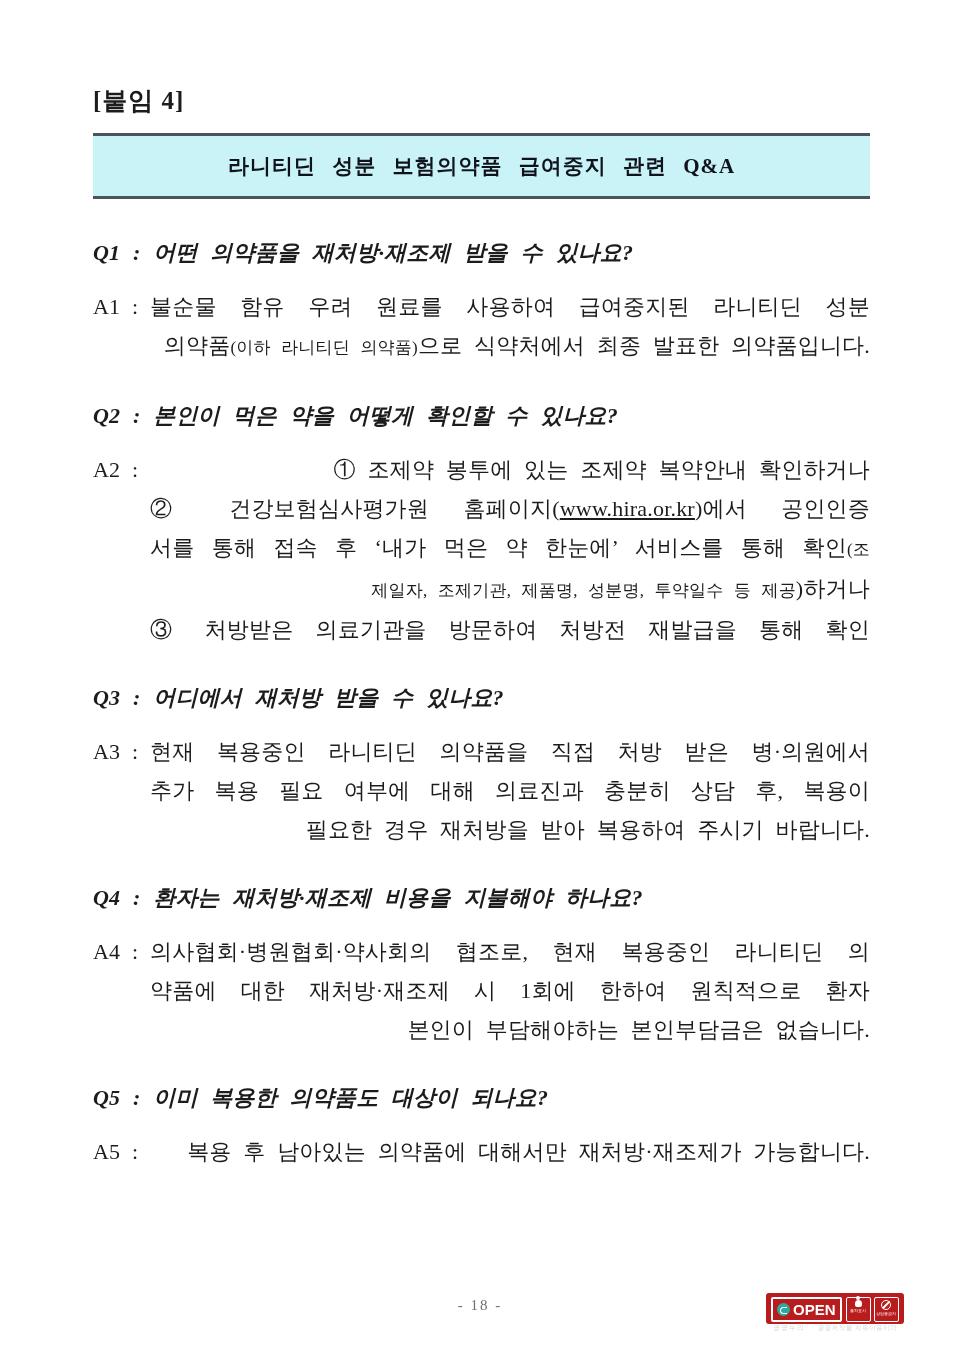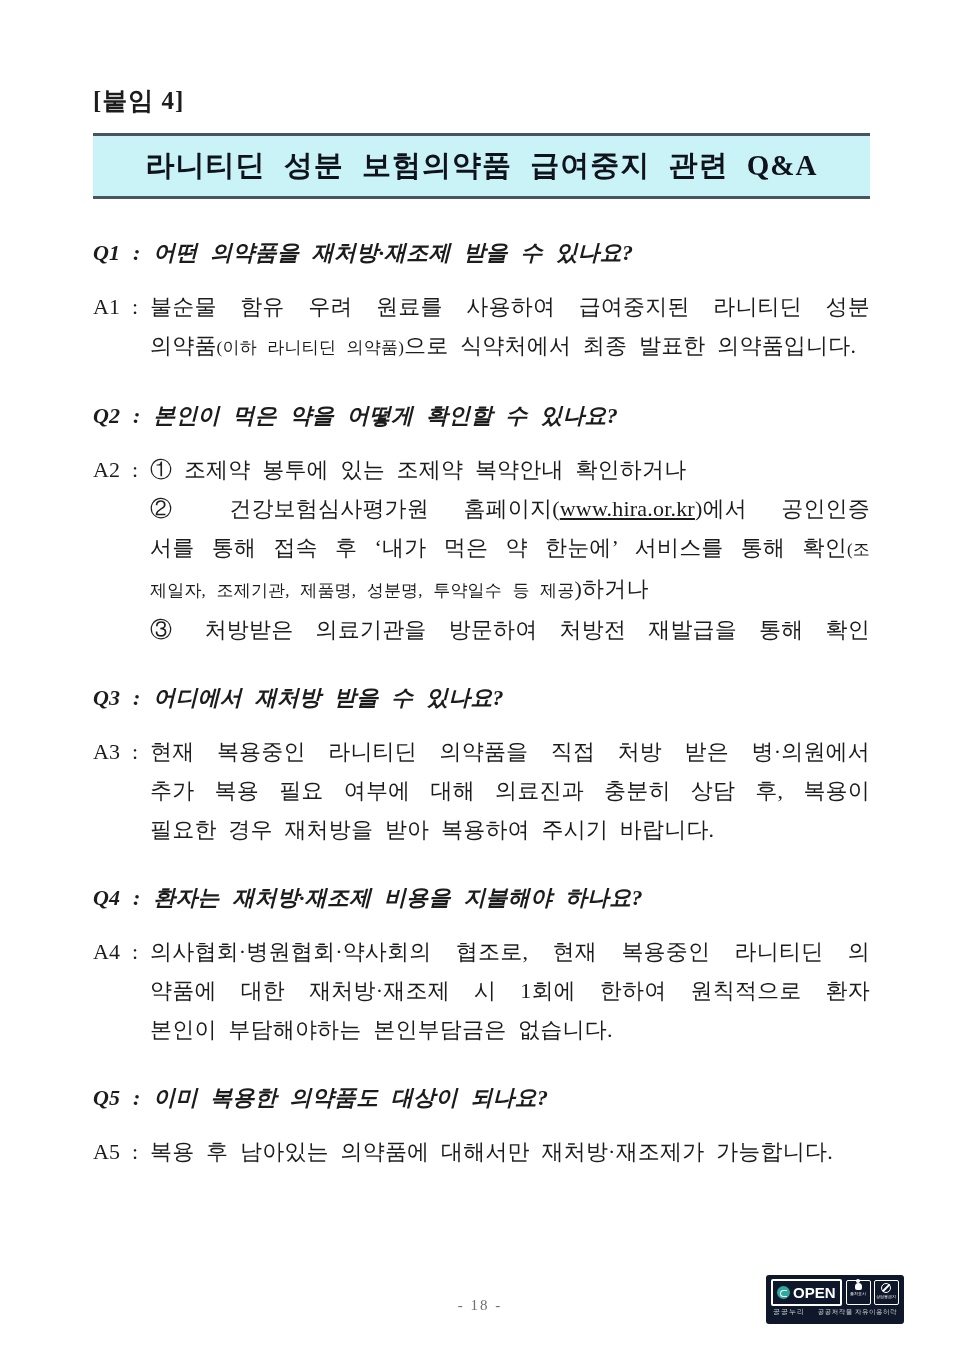--- a/index.html
+++ b/index.html
@@ -16,21 +16,21 @@
   .attach-label{
     font-size:25px;font-weight:bold;letter-spacing:1px;
     margin-bottom:16px;
   }
   .title-banner{
     background:#c9f3f6;
     border-top:3px solid #4a545c;
     border-bottom:3px solid #4a545c;
     height:60px;
     display:flex;align-items:center;justify-content:center;
-    font-size:29px;font-weight:bold;
+    font-size:21px;font-weight:bold;
     letter-spacing:1px;word-spacing:10px;
     color:#10131c;
     margin-bottom:34px;
   }
   .qa-item{margin-bottom:29px;}
   .q-line{
     font-size:22px;font-weight:bold;
     word-spacing:7px;letter-spacing:0.2px;
     line-height:40px;
     margin-bottom:14px;
@@ -40,40 +40,40 @@
     position:relative;
     padding-left:57px;
     font-size:22px;
     word-spacing:6px;letter-spacing:0.2px;
     word-break:keep-all;
   }
   .a-prefix{
     position:absolute;left:0;top:0;
     line-height:39px;
   }
-  .a-line{line-height:39px;text-align:left;white-space:nowrap;}
+  .a-line{line-height:39px;text-align:right;white-space:nowrap;}
   .a-line.fill{
     text-align:justify;
     -moz-text-align-last:justify;
     text-align-last:justify;
     white-space:normal;
   }
   .a-line .small{font-size:17px;}
   .a-line .url{text-decoration:underline;}
   .footer-pagenum{
     position:absolute;left:0;bottom:44px;width:100%;
     text-align:center;
     font-size:15px;color:#6f6f6f;letter-spacing:2px;
     font-family:"Liberation Serif","DejaVu Serif",serif;
   }
   
   .kogl{
     position:absolute;right:56px;bottom:34px;
-    width:138px;height:49px;
-    background:#0f172a;border-radius:3px;
+    width:138px;height:31px;
+    background:#b91c1c;border-radius:3px;
     box-sizing:border-box;padding:4px 5px 2px 5px;
     font-family:"Liberation Sans","DejaVu Sans",sans-serif;
     display:flex;flex-direction:column;
   }
   .kogl-top{display:flex;gap:4px;height:27px;}
   .kogl-openbox{
     border:2px solid #ffffff;border-radius:2px;
     display:flex;align-items:center;gap:3px;
     padding:0 4px;box-sizing:border-box;flex:0 0 auto;
   }

